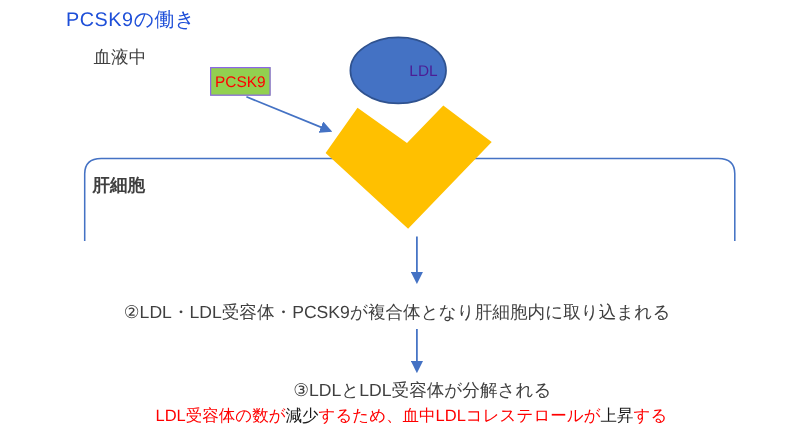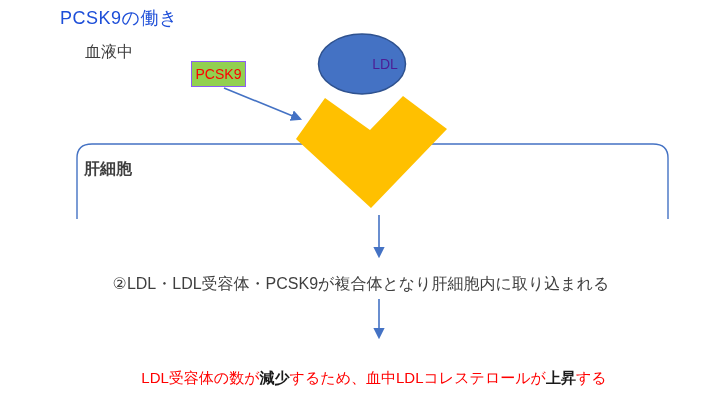--- a/index.html
+++ b/index.html
@@ -70,21 +70,21 @@
   }
   .conclusion {
     left: 374px; top: 369px;
     transform: translateX(-50%);
     font-size: 15px;
     color: #FF0000;
     white-space: nowrap;
   }
   .conclusion .em {
     color: #1a1a1a;
-    font-weight: bold;
+    font-weight: normal;
     margin-top: 12px;
   }
   svg.layer {
     position: absolute;
     left: 0; top: 0;
   }
 </style>
 </head>
 <body>
 
@@ -119,18 +119,19 @@
   </div>
 
 
   <div class="abs label-ldl">LDL</div>
 
 
   <div class="abs body-text label-liver">肝細胞</div>
 
   <div class="abs body-text label-step2">②LDL・LDL受容体・PCSK9が複合体となり肝細胞内に取り込まれる</div>
 
+  <div class="abs body-text label-step3">③LDLとLDL受容体が分解される</div>
 
   <div class="abs conclusion">
     <span>LDL受容体の数が</span><span class="em">減少</span><span>するため、血中LDLコレステロールが</span><span class="em">上昇</span><span>する</span>
   </div>
 
 </div>
 
 </body></html>

